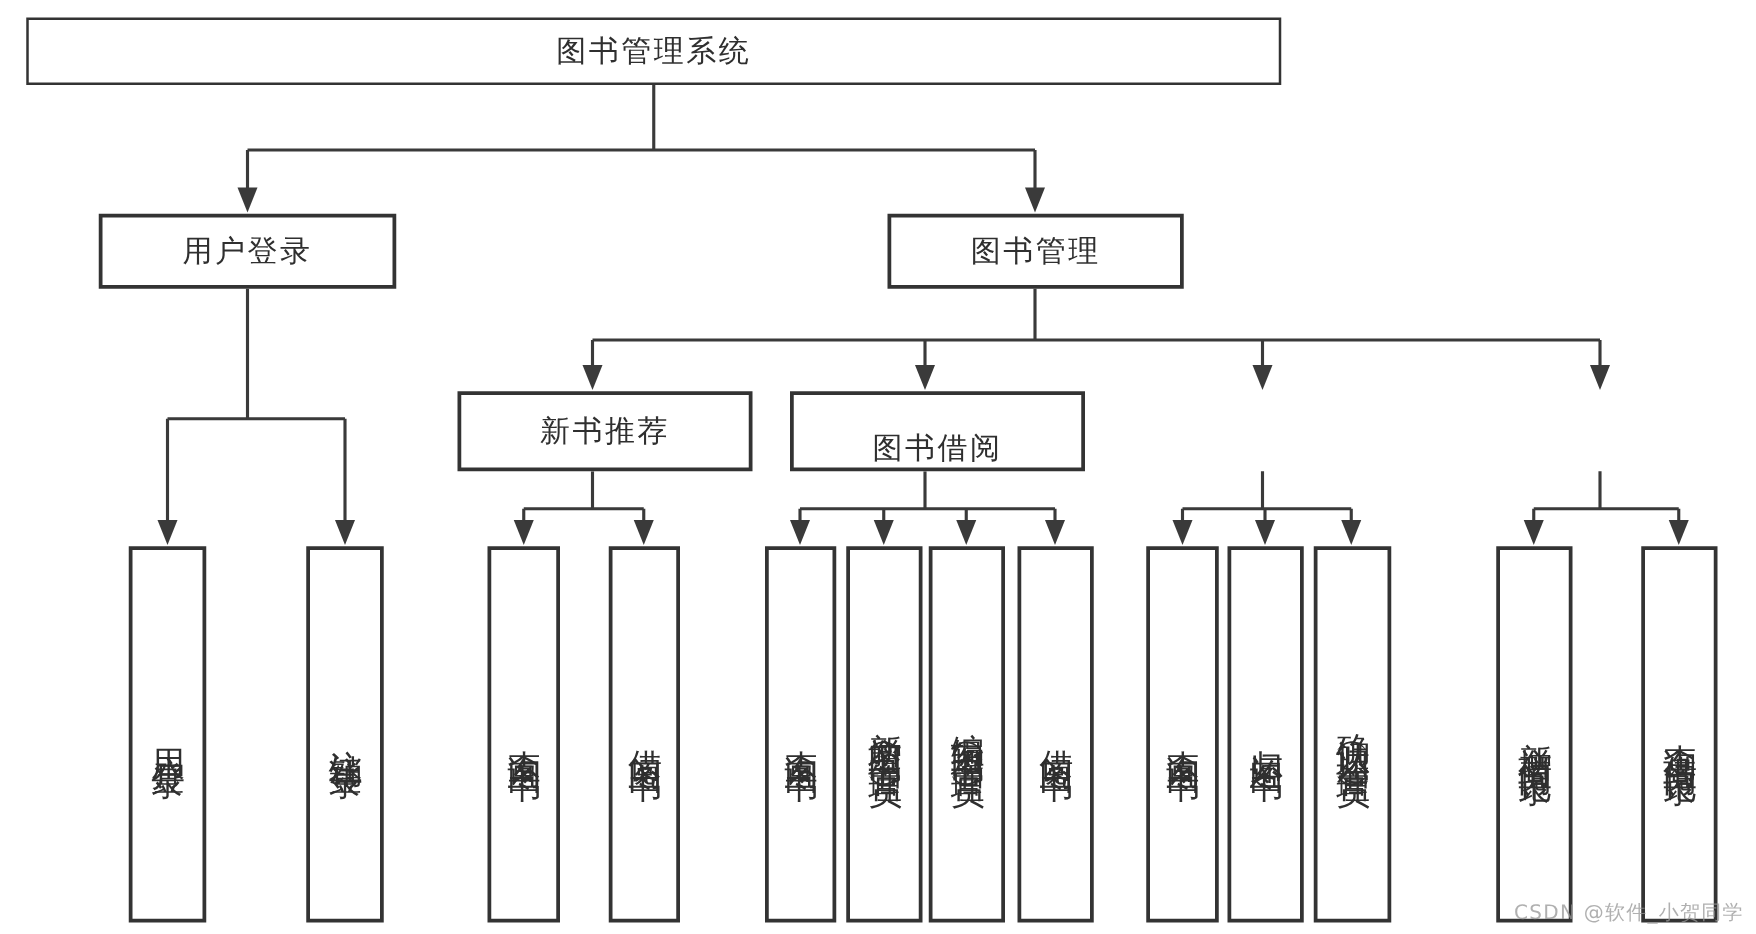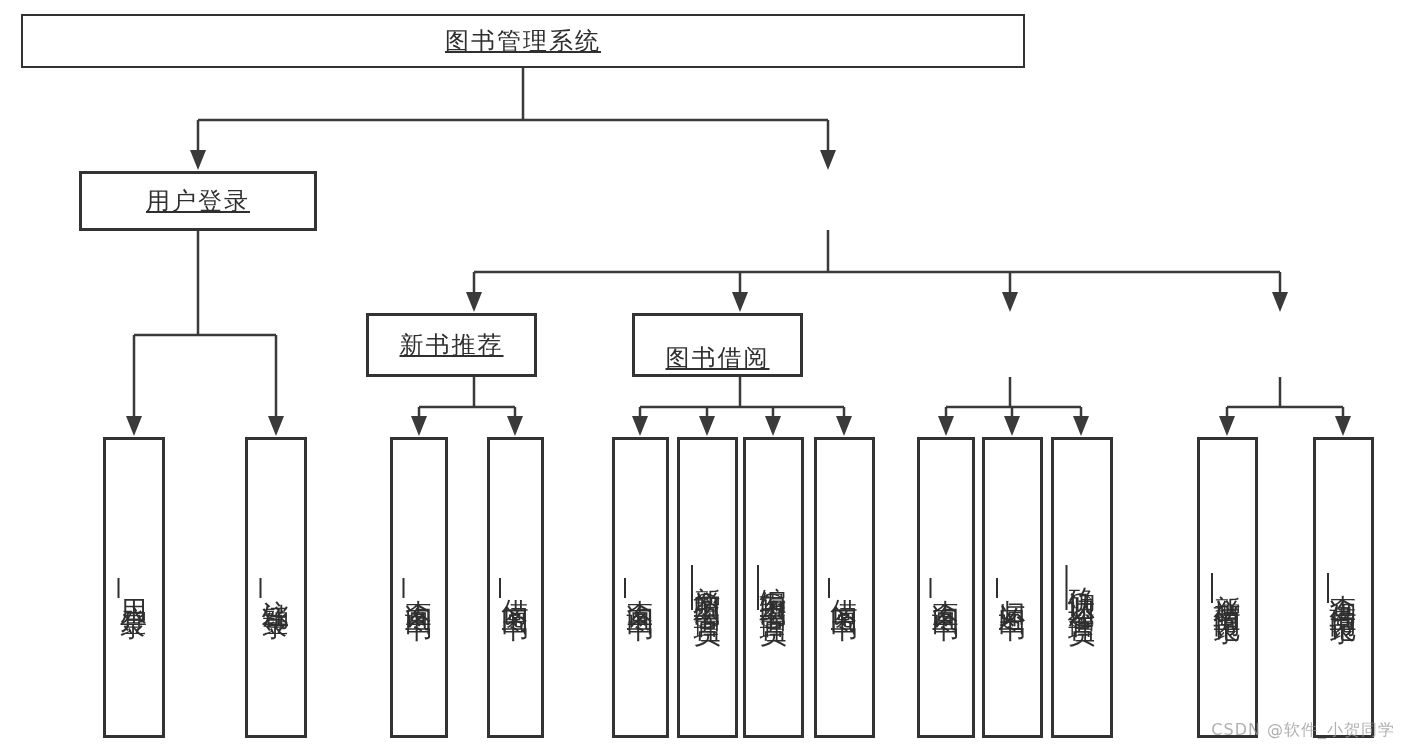--- a/index.html
+++ b/index.html
@@ -14,25 +14,24 @@
   #wires{position:absolute;left:0;top:0;z-index:1;}
   #wires path{stroke:#3a3a3a;stroke-width:2.5;fill:none;}
   #wires polygon{fill:#3a3a3a;stroke:none;}
   .box{
     position:absolute;
     background:#ffffff;
     border:3px solid #333333;
     box-sizing:border-box;
     display:flex;align-items:center;justify-content:center;
     z-index:2;
-    text-decoration:underline;
   }
   .root{left:21px;top:14px;width:1004px;height:54px;border-width:2px;font-size:24px;letter-spacing:2px;}
   .lvl1{top:171px;height:60px;font-size:24px;letter-spacing:2px;}
-  .lvl2{top:313px;height:64px;width:171px;font-size:24px;letter-spacing:2px;}
+  .lvl2{top:313px;height:64px;width:236px;font-size:24px;letter-spacing:2px;}
   .leaf{top:437px;height:301px;}
   .leaf .vtext{
     writing-mode:vertical-rl;
     text-orientation:mixed;
     font-size:27px;
     letter-spacing:5px;
     line-height:1;
     white-space:nowrap;
   }
   #b-user-login{left:79px;width:238px;}
@@ -110,20 +109,23 @@
     </g>
   </svg>
 
   <div class="box root">
     <span>图书管理系统</span>
   </div>
 
   <div class="box lvl1" id="b-user-login">
     <span>用户登录</span>
   </div>
+  <div class="box lvl1" id="b-book-mgmt">
+    <span>图书管理</span>
+  </div>
 
   <div class="box lvl2" id="b-new-book">
     <span>新书推荐</span>
   </div>
   <div class="box lvl2" id="b-book-borrow">
     <span>图书借阅</span>
   </div>
 
   <div class="box leaf" id="l-1">
     <span class="vtext">用户登录</span>

